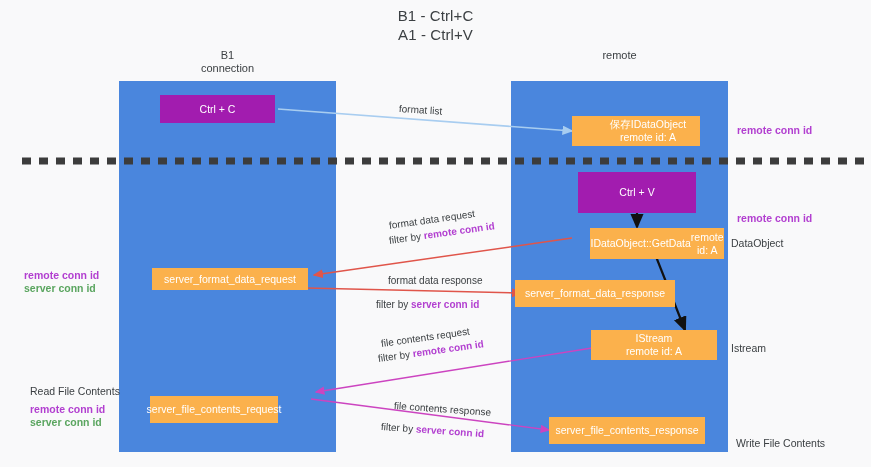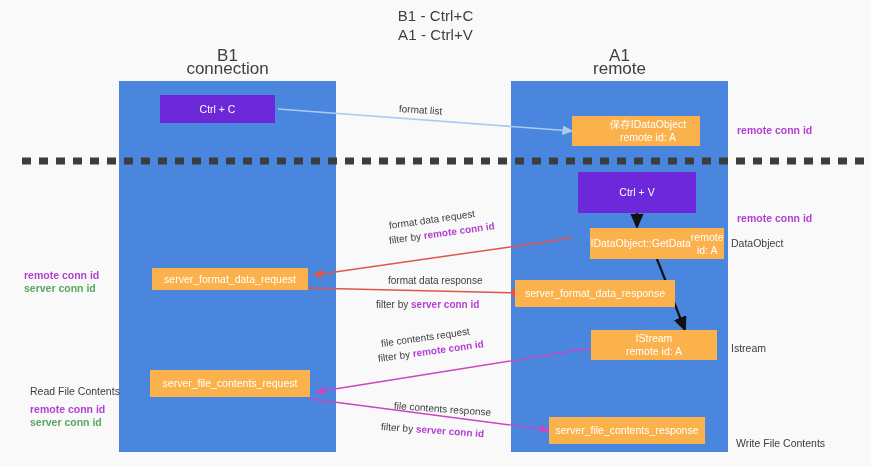--- a/index.html
+++ b/index.html
@@ -15,35 +15,35 @@
 
   
   .title{
     position:absolute;left:0;top:6px;width:871px;
     text-align:center;font-size:15px;line-height:19px;color:#3c4043;
     letter-spacing:.1px;
   }
 
   
   .col-head{
-    position:absolute;text-align:center;font-size:17px;line-height:13px;
+    position:absolute;text-align:center;font-size:11px;line-height:13px;
     color:#3c4043;
   }
 
   
   .lane{position:absolute;background:#4a86dd;}
 
   
   .box{
     position:absolute;box-sizing:border-box;
     display:flex;align-items:center;justify-content:center;
     text-align:center;color:#ffffff;font-size:10.5px;line-height:13px;
     padding:2px 4px;
   }
-  .box.green{background:#6d28d9;}
+  .box.green{background:#a21caf;}
   .box.orange{background:#fbb14c;}
   .box .l2{display:block;}
 
   
   .lbl{
     position:absolute;font-size:10.5px;line-height:14px;color:#3c4043;
     white-space:nowrap;
   }
   .purple{color:#b23fd0;font-weight:bold;}
   .green-t{color:#5aa55f;font-weight:bold;}
@@ -65,21 +65,20 @@
   <div class="title">
     <div>B1 - Ctrl+C</div>
     <div>A1 - Ctrl+V</div>
   </div>
 
   <div class="col-head" style="left:119px;top:49px;width:217px;">
     <div>B1</div>
     <div>connection</div>
   </div>
   <div class="col-head" style="left:511px;top:49px;width:217px;">
-    <div>A1</div>
     <div>remote</div>
   </div>
 
   <div class="lane" style="left:119px;top:81px;width:217px;height:371px;"></div>
   <div class="lane" style="left:511px;top:81px;width:217px;height:371px;"></div>
 
   <svg class="over" viewBox="0 0 871 467">
     <defs>
       <marker id="ah-blue" markerWidth="7" markerHeight="7" refX="6" refY="3" orient="auto">
         <path d="M0,0 L7,3 L0,6 z" fill="#a8cdf0"></path>
@@ -136,21 +135,21 @@
 
   <div class="box orange" style="left:515px;top:280px;width:160px;height:27px;">
     <span>server_format_data_response</span>
   </div>
 
   <div class="box orange" style="left:591px;top:330px;width:126px;height:30px;flex-direction:column;">
     <span>IStream</span>
     <span class="l2">remote id: A</span>
   </div>
 
-  <div class="box orange" style="left:150px;top:370px;width:160px;height:27px;">
+  <div class="box orange" style="left:150px;top:396px;width:128px;height:27px;">
     <span>server_file_contents_request</span>
   </div>
 
   <div class="box orange" style="left:549px;top:417px;width:156px;height:27px;">
     <span>server_file_contents_response</span>
   </div>
 
   <div class="edge-lbl" style="left:399px;top:102px;transform:rotate(3.5deg);">
     <span>format list</span>
   </div>

